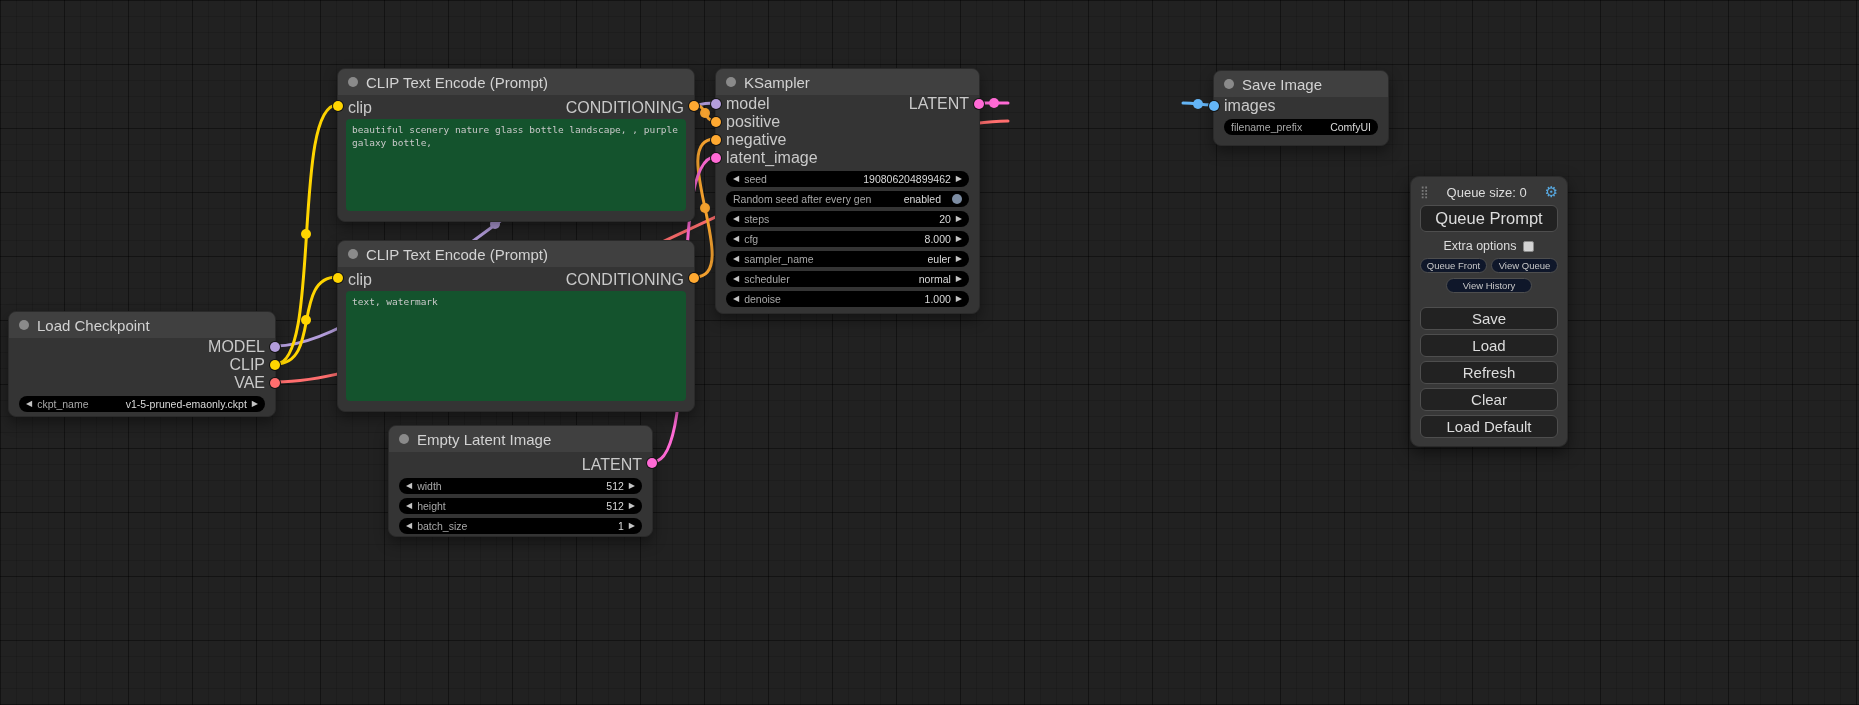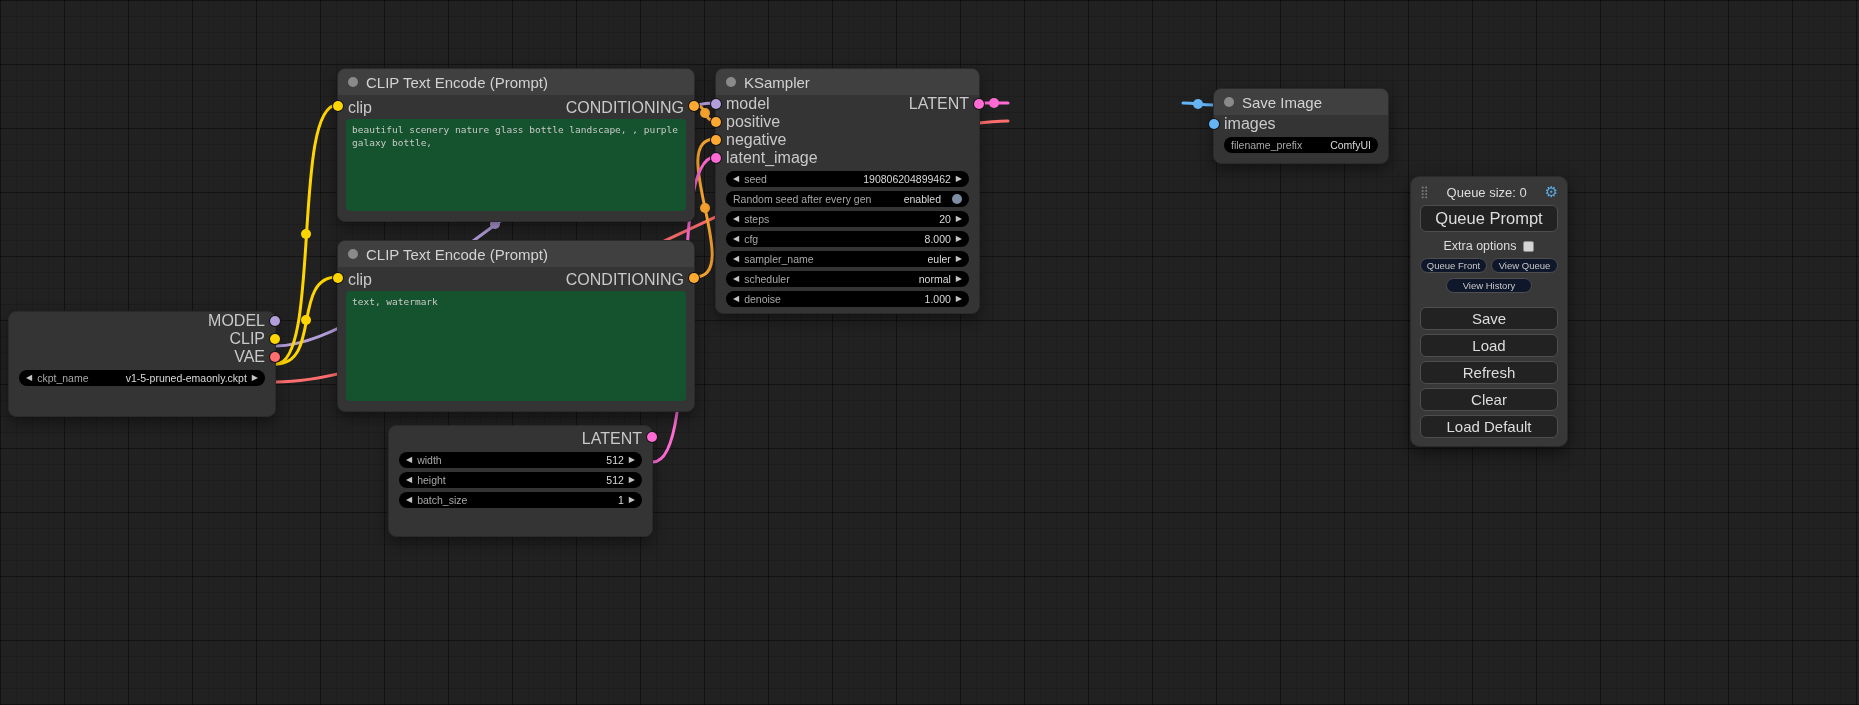--- a/index.html
+++ b/index.html
@@ -150,20 +150,24 @@
     <div class="srow tall">
       <span class="slabel">clip</span>
       <span class="slabel">CONDITIONING</span>
       <span class="in-dot" style="background: rgb(255, 213, 0);"></span>
       <span class="out-dot" style="background: rgb(255, 169, 49);"></span>
     </div>
     <div class="textbox" style="height:110px;">text, watermark</div>
   </div>
 
   <div class="node" style="left:8px;top:311px;width:268px;height:106px;">
+    <div class="title">
+      <span class="tdot"></span>
+      <span>Load Checkpoint</span>
+    </div>
     <div class="srow right">
       <span class="slabel">MODEL</span>
       <span class="out-dot" style="background: rgb(179, 157, 219);"></span>
     </div>
     <div class="srow right">
       <span class="slabel">CLIP</span>
       <span class="out-dot" style="background: rgb(255, 213, 0);"></span>
     </div>
     <div class="srow right">
       <span class="slabel">VAE</span>
@@ -171,20 +175,24 @@
     </div>
     <div class="widget">
       <span class="arrow">◀</span>
       <span class="wlabel">ckpt_name</span>
       <span class="wval">v1-5-pruned-emaonly.ckpt</span>
       <span class="arrow">▶</span>
     </div>
   </div>
 
   <div class="node" style="left:388px;top:425px;width:265px;height:112px;">
+    <div class="title">
+      <span class="tdot"></span>
+      <span>Empty Latent Image</span>
+    </div>
     <div class="srow tall right">
       <span class="slabel">LATENT</span>
       <span class="out-dot" style="background: rgb(255, 106, 213);"></span>
     </div>
     <div class="widget">
       <span class="arrow">◀</span>
       <span class="wlabel">width</span>
       <span class="wval">512</span>
       <span class="arrow">▶</span>
     </div>
@@ -262,21 +270,21 @@
     </div>
     <div class="widget">
       <span class="arrow">◀</span>
       <span class="wlabel">denoise</span>
       <span class="wval">1.000</span>
       <span class="arrow">▶</span>
     </div>
   </div>
 
 
-  <div class="node" style="left:1213px;top:70px;width:176px;height:76px;margin-top:18px;">
+  <div class="node" style="left:1213px;top:70px;width:176px;height:76px;">
     <div class="title">
       <span class="tdot"></span>
       <span>Save Image</span>
     </div>
     <div class="srow">
       <span class="slabel">images</span>
       <span class="in-dot" style="background: rgb(100, 181, 246);"></span>
     </div>
     <div class="widget">
       <span class="wlabel">filename_prefix</span>

